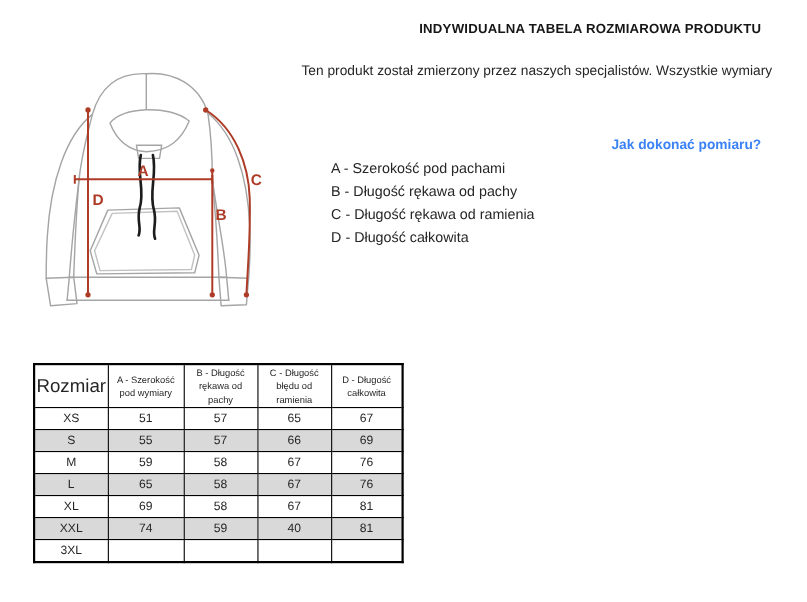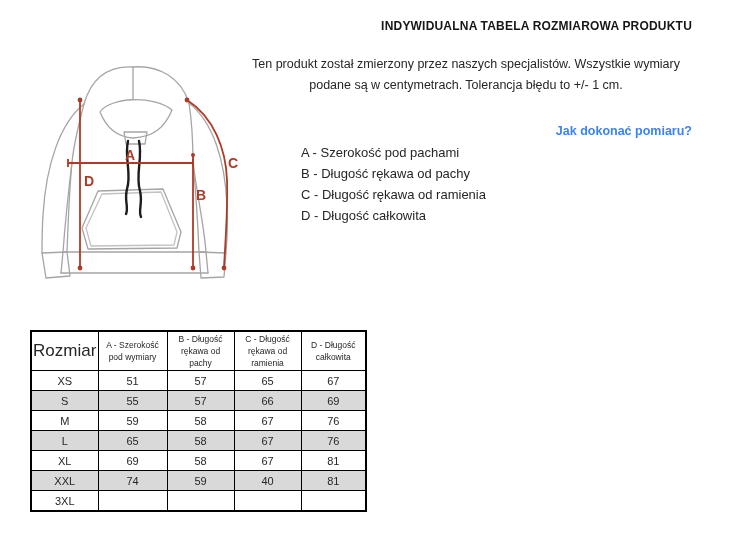--- a/index.html
+++ b/index.html
@@ -11,21 +11,21 @@
     color:#1f1f1f;
     overflow:hidden;
   }
   .page-title{
     position:absolute;left:240px;top:19px;width:452px;
     text-align:right;font-size:12px;font-weight:bold;letter-spacing:.2px;
     color:#161616;
   }
   .intro{
     position:absolute;left:230px;top:54px;width:472px;
-    text-align:center;font-size:12.5px;line-height:21px;color:#262626;
+    text-align:right;font-size:12.5px;line-height:21px;color:#262626;
   }
   .guide-heading{
     position:absolute;left:240px;top:124px;width:452px;
     text-align:right;font-size:12.5px;font-weight:bold;color:#3b82f6;
   }
   .guide-list{
     position:absolute;left:301px;top:142px;
     font-size:13px;line-height:21px;color:#262626;
   }
   .diagram{
@@ -60,21 +60,20 @@
 </style>
 </head>
 <body>
 
 <div class="sheet">
 
   <div class="page-title">INDYWIDUALNA TABELA ROZMIAROWA PRODUKTU</div>
 
   <div class="intro">
     <div>Ten produkt został zmierzony przez naszych specjalistów. Wszystkie wymiary</div>
-    <div>podane są w centymetrach. Tolerancja błędu to +/- 1 cm.</div>
   </div>
 
   <div class="guide-heading">Jak dokonać pomiaru?</div>
 
   <div class="guide-list">
     <div>A - Szerokość pod pachami</div>
     <div>B - Długość rękawa od pachy</div>
     <div>C - Długość rękawa od ramienia</div>
     <div>D - Długość całkowita</div>
   </div>
@@ -156,21 +155,21 @@
         <col style="width:65px">
     </colgroup>
     <thead>
       <tr>
         <th class="col-rozmiar">Rozmiar</th>
         <th>A - Szerokość
 pod wymiary</th>
         <th>B - Długość
 rękawa od pachy</th>
         <th>C - Długość
-rękawa od
+błędu od
 ramienia</th>
         <th>D - Długość
 całkowita</th>
       </tr>
     </thead>
     <tbody>
       <tr>
         <td>XS</td>
         <td>51</td>
         <td>57</td>

